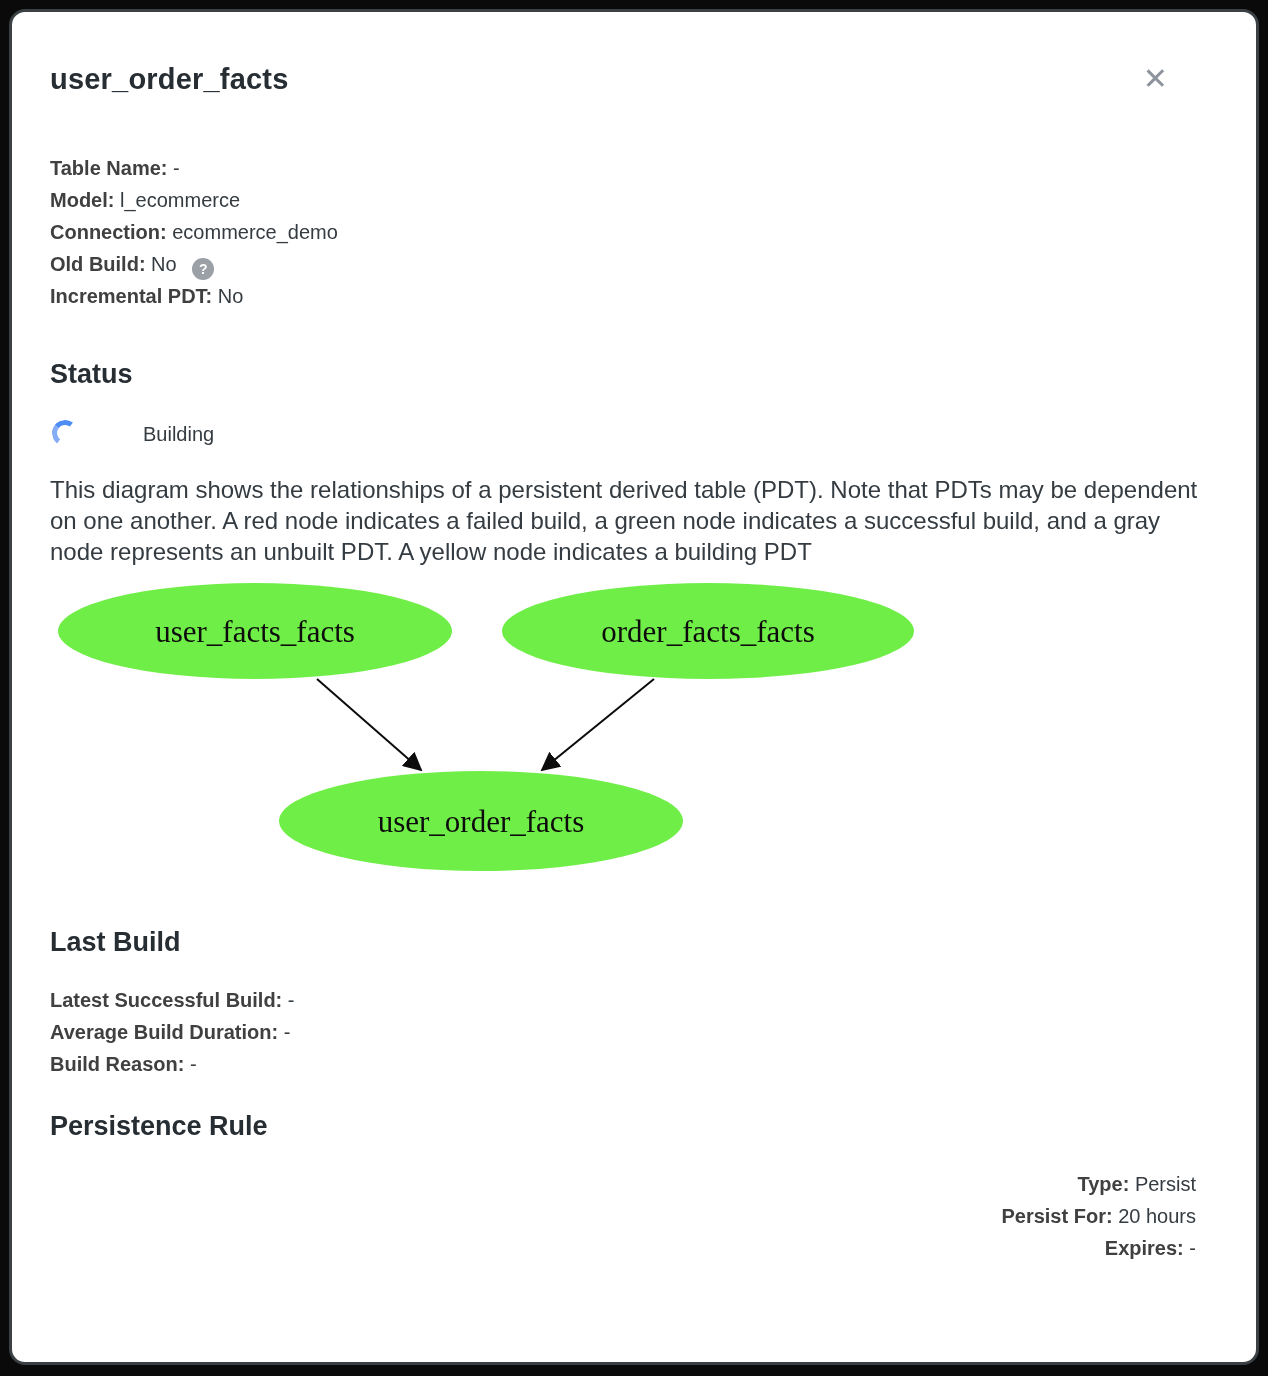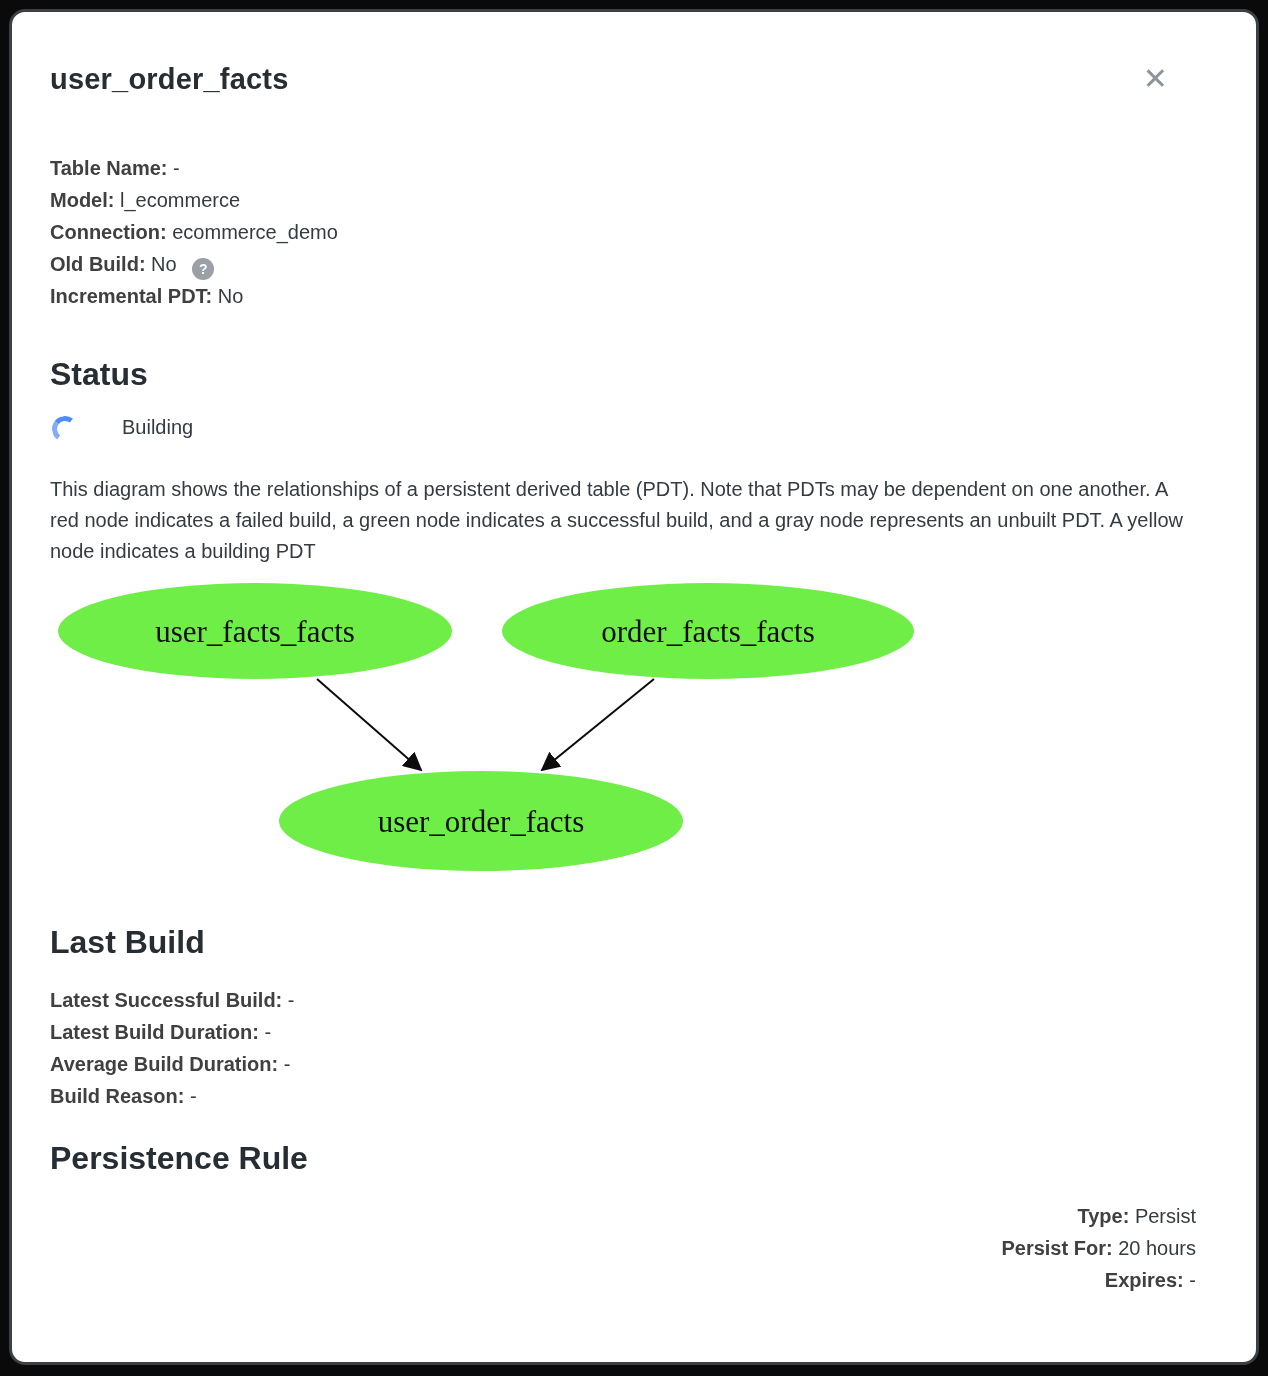--- a/index.html
+++ b/index.html
@@ -66,31 +66,32 @@
     border-radius: 50%;
     background: #9aa0a6;
     color: #ffffff;
     font-size: 14px;
     font-weight: bold;
     vertical-align: -3px;
     cursor: pointer;
   }
   .section-heading {
     margin: 0;
-    font-size: 32px;
+    font-size: 27px;
     line-height: 32px;
     font-weight: bold;
     color: #262d33;
   }
   .status-heading { margin-top: 46px; }
   .status-row {
     margin-top: 26px;
     display: flex;
-    align-items: flex-start;
+    align-items: flex-end;
     height: 30px;
+    gap: 21px;
   }
   .spinner {
     width: 26px;
     height: 26px;
     box-sizing: border-box;
     margin-left: 2px;
     border-radius: 50%;
     border: 5px solid transparent;
     border-top-color: #4f8df6;
     border-left-color: #85acf5;
@@ -104,21 +105,21 @@
   .deps { margin-top: 28px; }
   .deps-label {
     font-size: 20px;
     line-height: 32px;
     font-weight: bold;
     color: #2f363c;
   }
   .deps-text {
     margin: 2px 0 0 0;
     width: 1148px;
-    font-size: 20px;
+    font-size: 24px;
     line-height: 31px;
     color: #343b41;
   }
   .diagram { margin-top: 14px; display: block; }
   .node-label {
     font-family: "Liberation Serif", "DejaVu Serif", serif;
     font-size: 31px;
     fill: #0c0c0c;
   }
   .lastbuild-heading { margin-top: 50px; }
@@ -192,24 +193,20 @@
     </g>
   </svg>
 
   <h2 class="section-heading lastbuild-heading">Last Build</h2>
   <div class="lastbuild-rows">
     <div class="kv-row">
       <span class="kv-label">Latest Successful Build:</span>
       <span class="kv-value">-</span>
     </div>
     <div class="kv-row">
-      <span class="kv-label">Latest Build Duration:</span>
-      <span class="kv-value">-</span>
-    </div>
-    <div class="kv-row">
       <span class="kv-label">Average Build Duration:</span>
       <span class="kv-value">-</span>
     </div>
     <div class="kv-row">
       <span class="kv-label">Build Reason:</span>
       <span class="kv-value">-</span>
     </div>
   </div>
 
   <h2 class="section-heading persistence-heading">Persistence Rule</h2>

